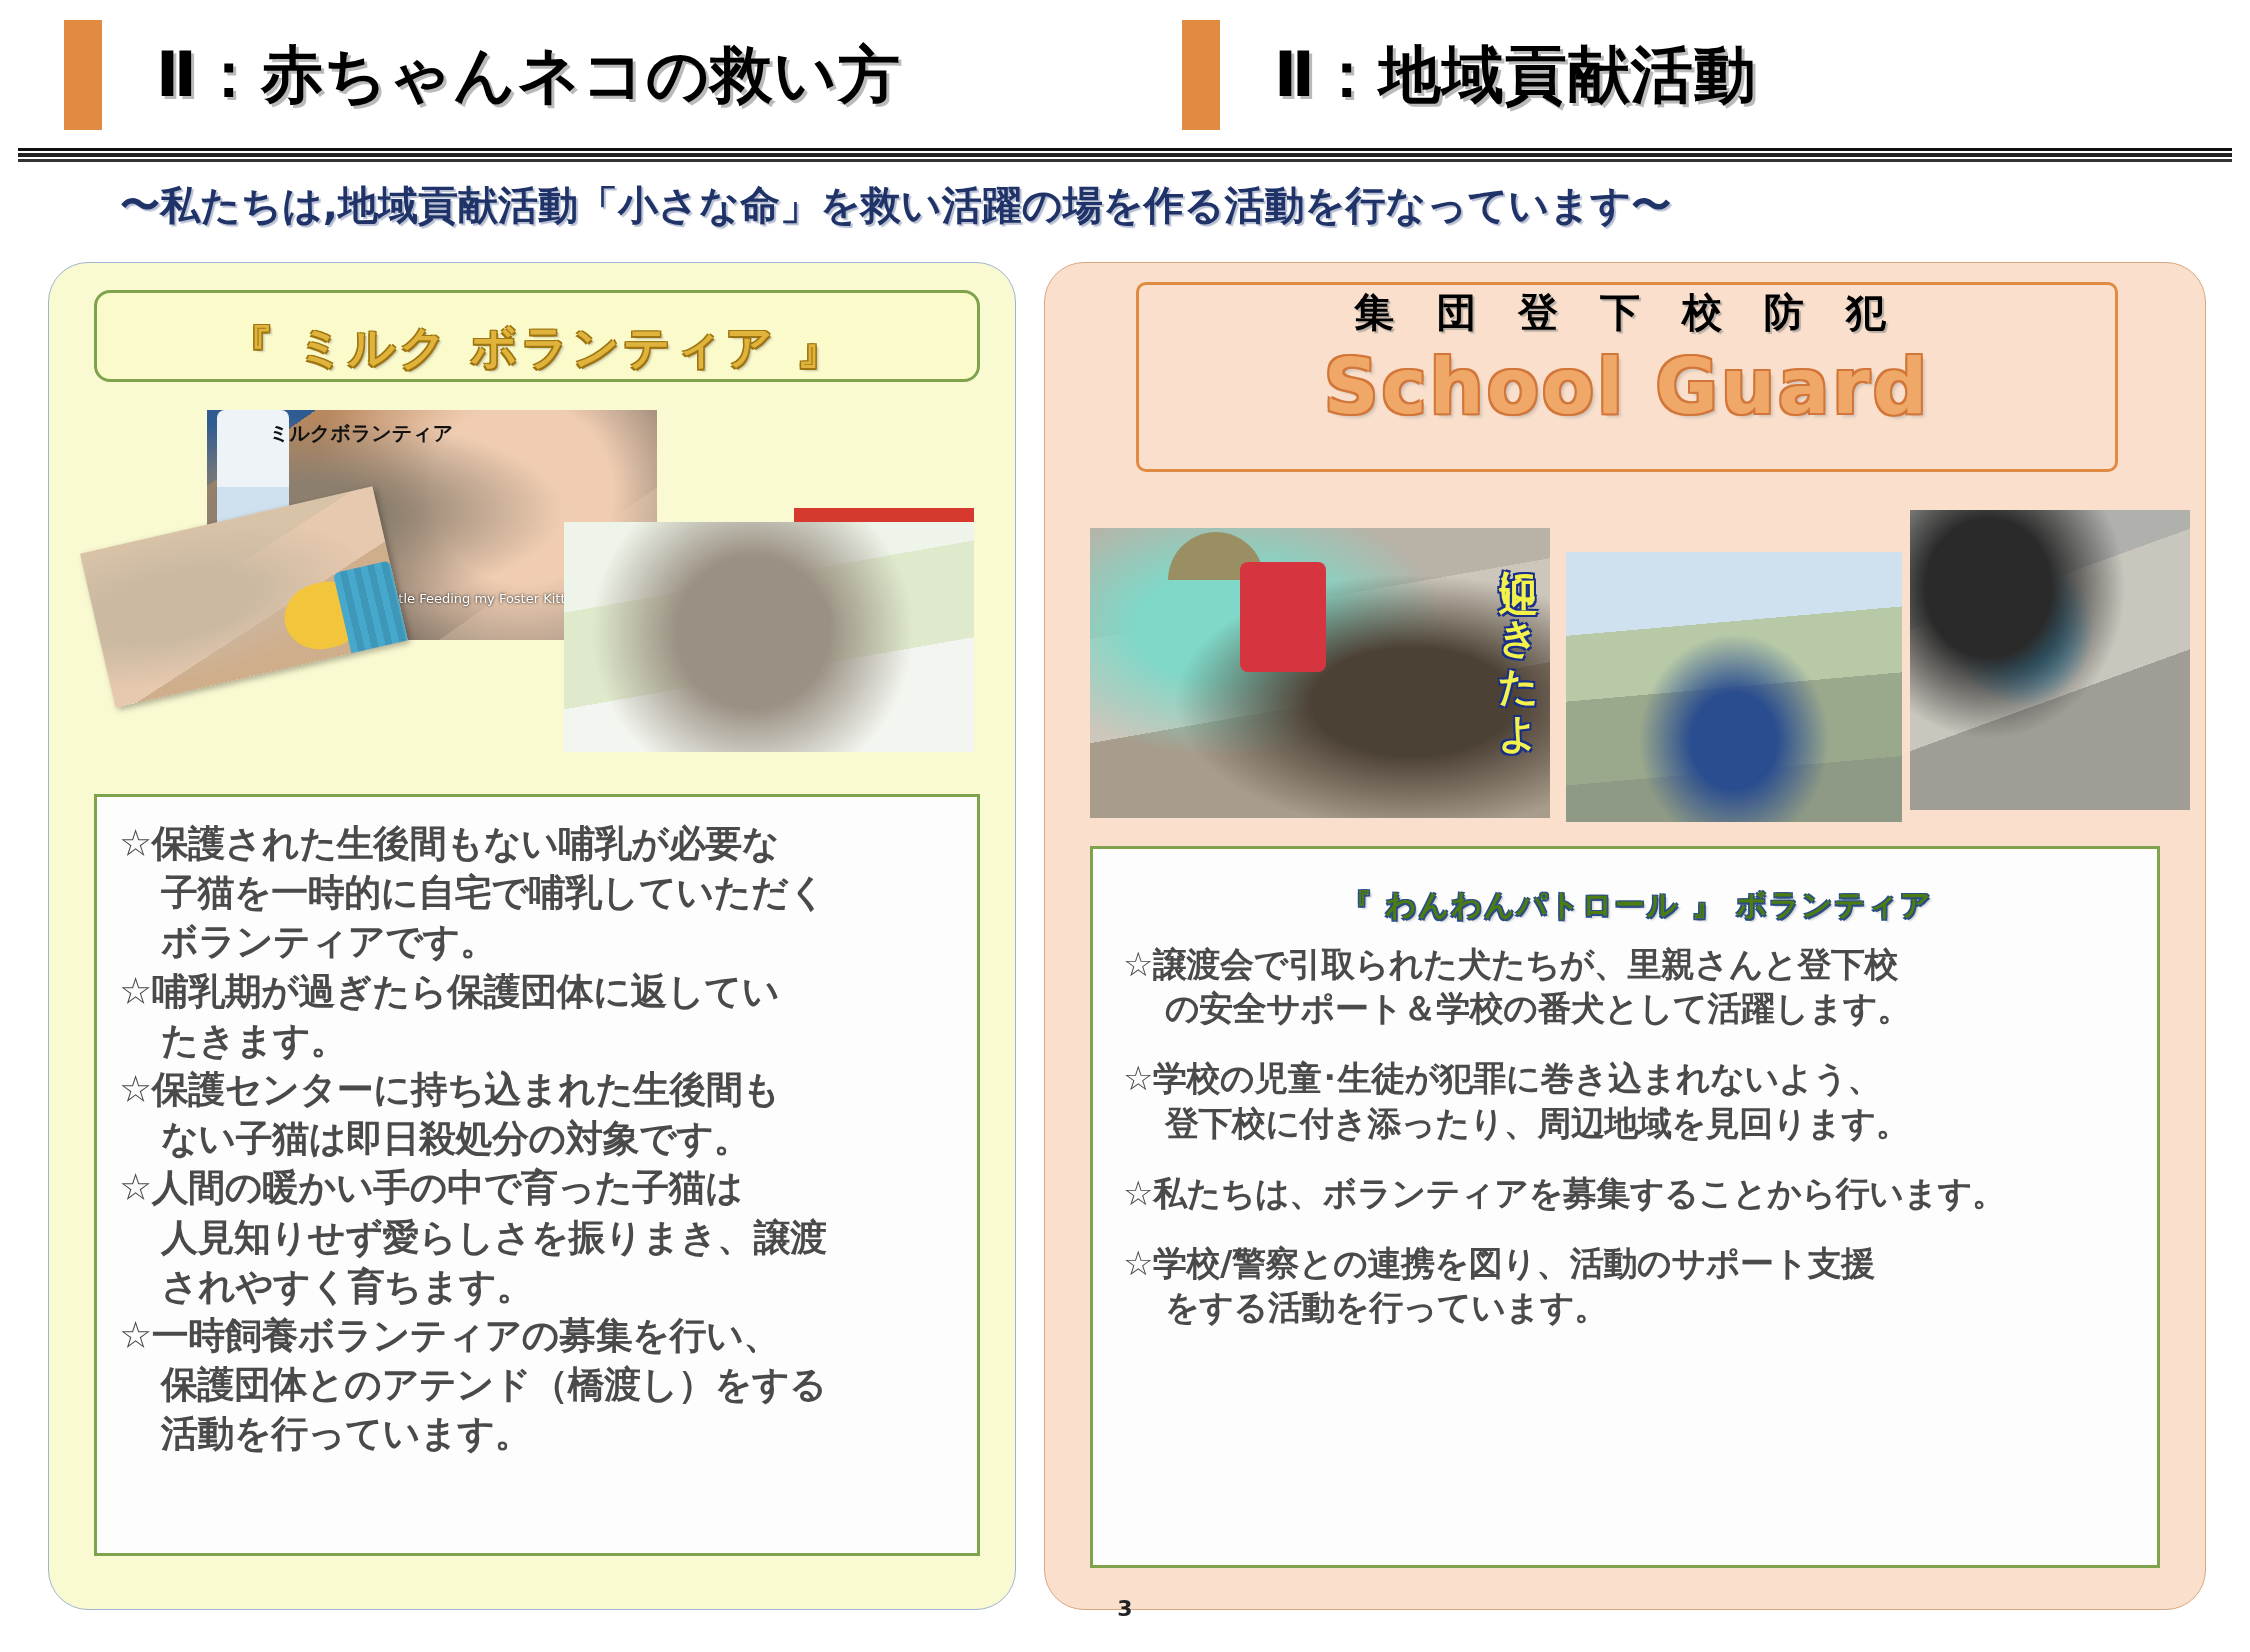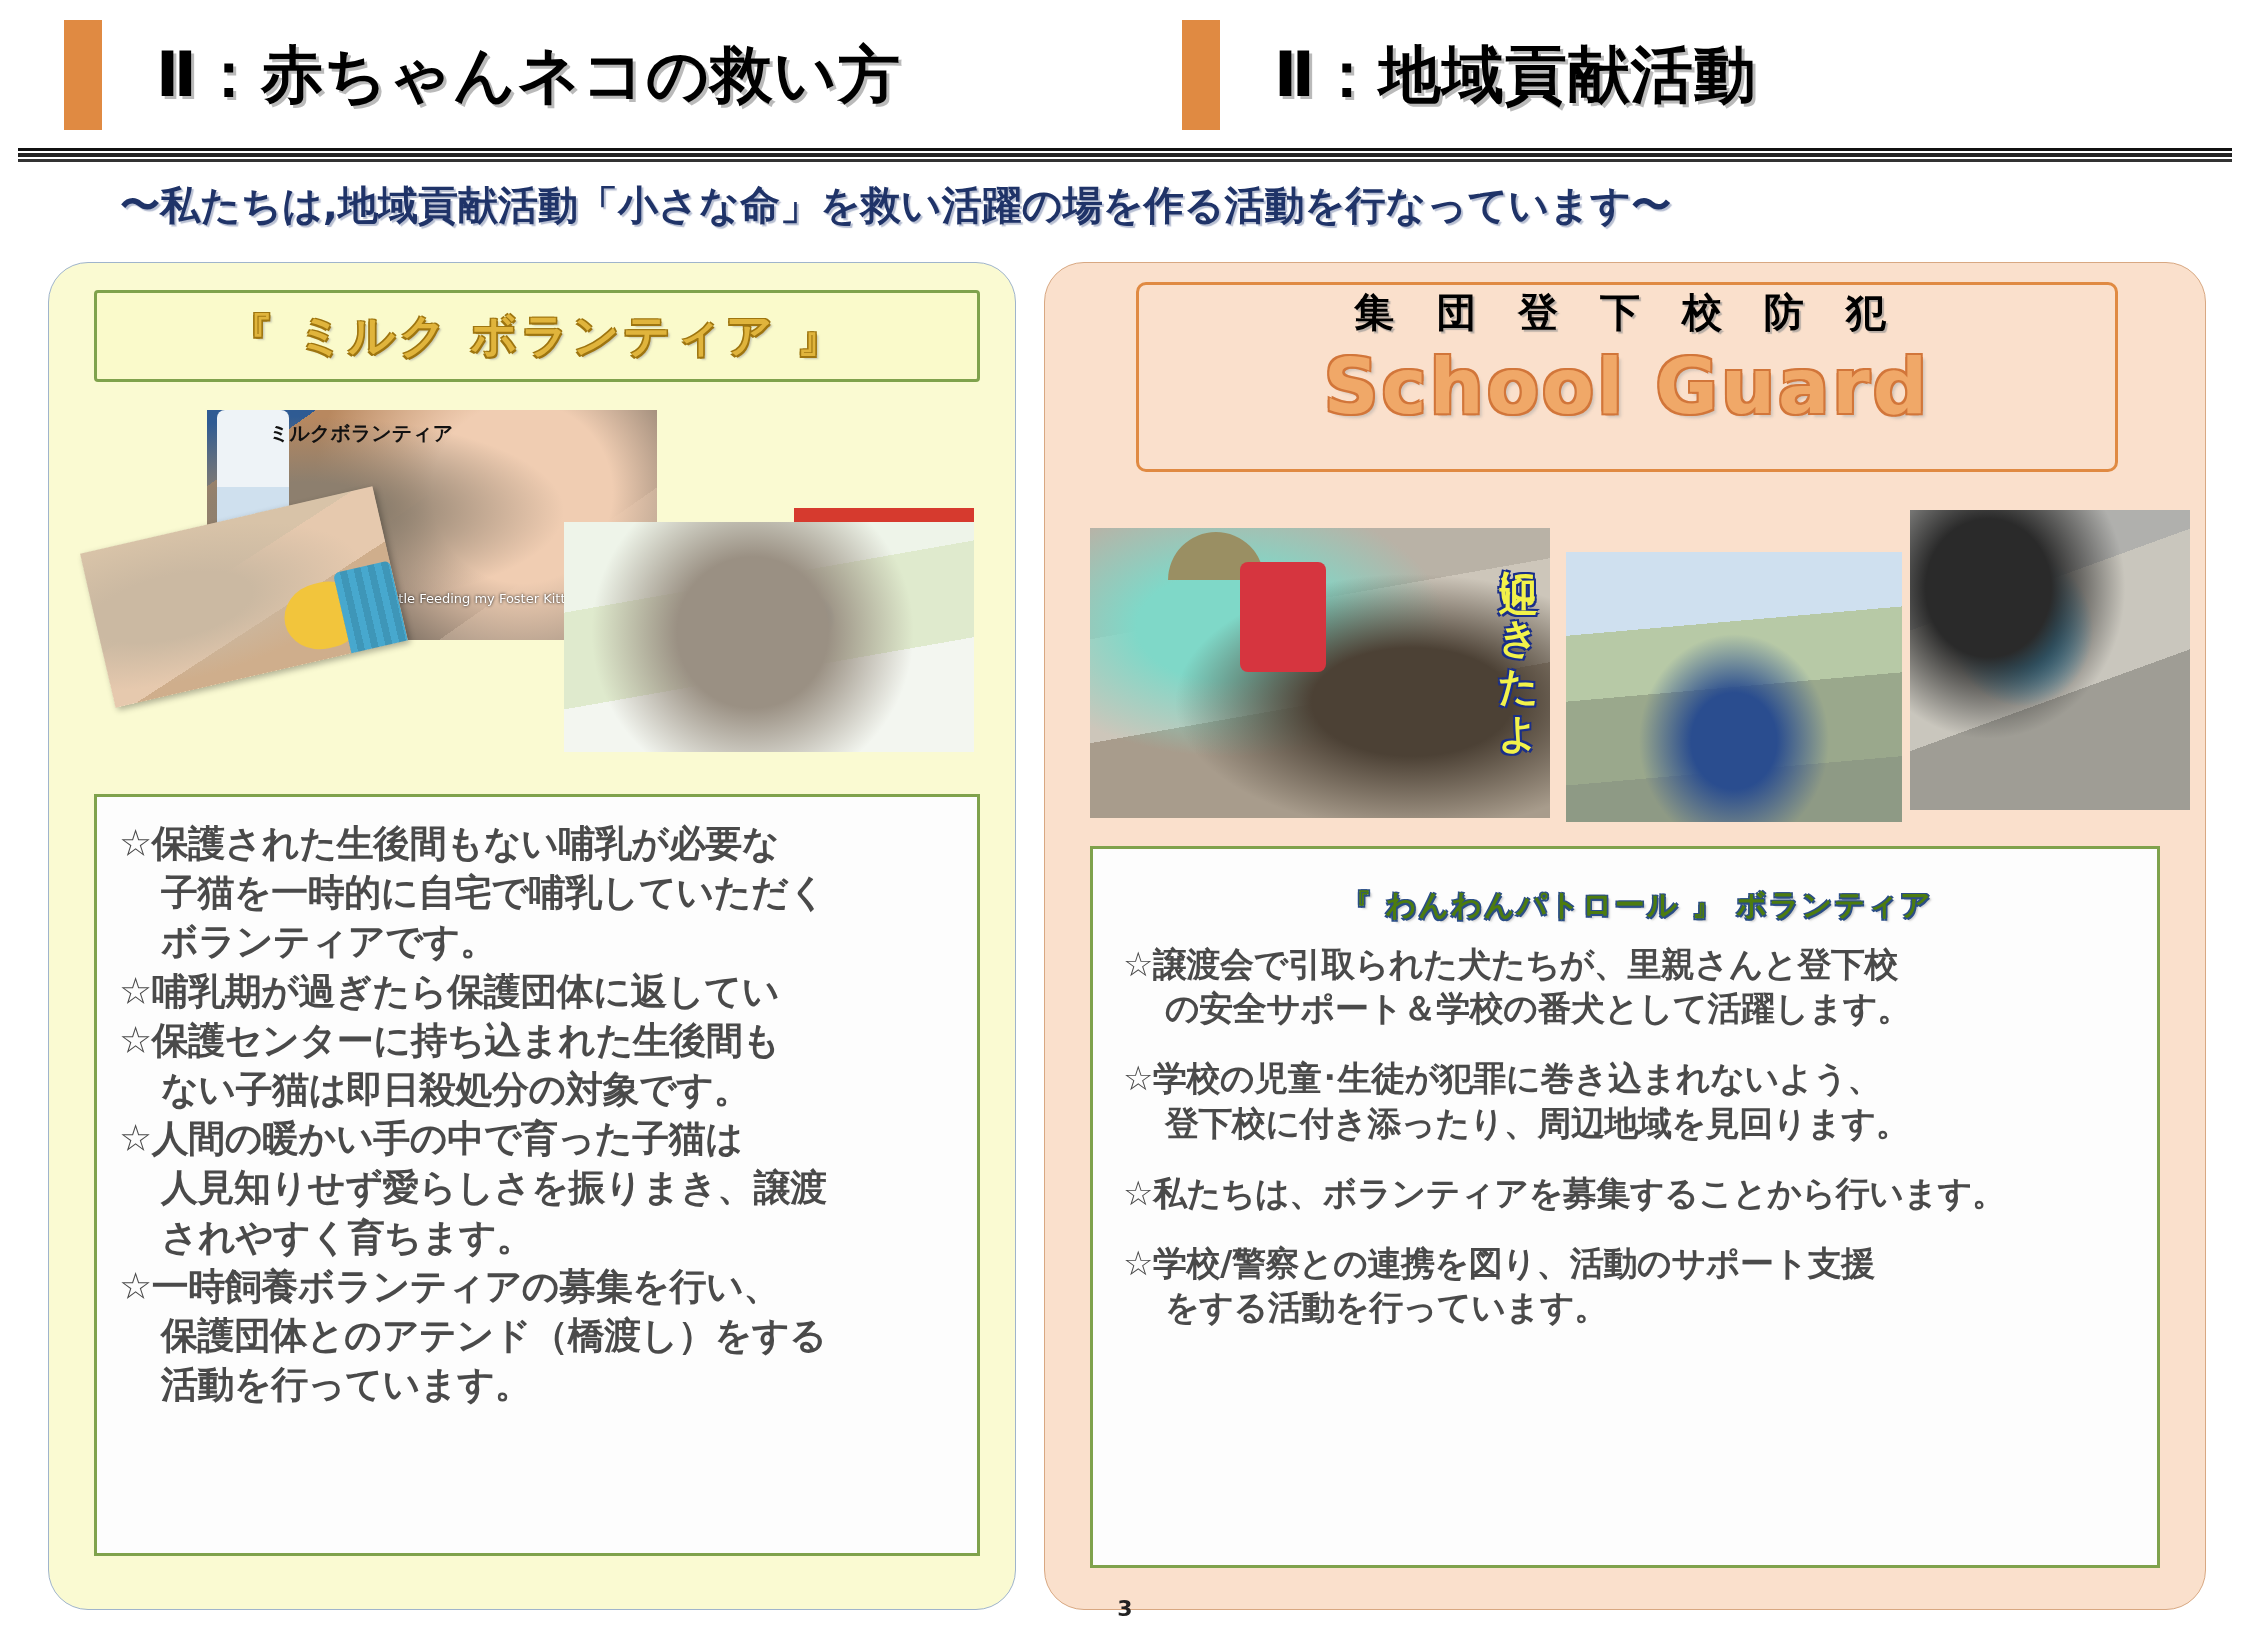--- a/index.html
+++ b/index.html
@@ -46,22 +46,22 @@
   #panel-left{
     left:48px;top:262px;width:966px;height:1346px;
     background:#FAFAD2;border:1px solid #9FB4CC;
   }
   #panel-right{
     left:1044px;top:262px;width:1160px;height:1346px;
     background:#FAE0CC;border:1px solid #D8A882;
   }
   .milk-box{
     position:absolute;left:94px;top:290px;width:880px;height:86px;
-    background:#FAFACB;border:3px solid #7FA24C;border-radius:4px;
-    display:flex;align-items:center;justify-content:center;
+    background:#FAFACB;border:3px solid #7FA24C;border-radius:16px;
+    display:flex;align-items:flex-end;justify-content:center;
   }
   .milk-title{
     font-size:46px;font-weight:bold;color:#E0B43C;
     letter-spacing:4px;
     text-shadow:
       -1.5px -1.5px 0 #9E7510, 1.5px -1.5px 0 #9E7510,
       -1.5px  1.5px 0 #9E7510, 1.5px  1.5px 0 #9E7510,
       3px 3px 2px rgba(150,150,150,.5);
     font-family:"DejaVu Sans","Liberation Sans",sans-serif;
   }
@@ -252,20 +252,21 @@
     <span class="cap2"></span>
   </div>
 </div>
 
 <div class="txtbox" id="txt-left">
   <div class="bullets">
       <div class="bline">☆保護された生後間もない哺乳が必要な</div>
       <div class="bline ind">子猫を一時的に自宅で哺乳していただく</div>
       <div class="bline ind">ボランティアです。</div>
       <div class="bline">☆哺乳期が過ぎたら保護団体に返してい</div>
+      <div class="bline ind">たきます。</div>
       <div class="bline">☆保護センターに持ち込まれた生後間も</div>
       <div class="bline ind">ない子猫は即日殺処分の対象です。</div>
       <div class="bline">☆人間の暖かい手の中で育った子猫は</div>
       <div class="bline ind">人見知りせず愛らしさを振りまき、譲渡</div>
       <div class="bline ind">されやすく育ちます。</div>
       <div class="bline">☆一時飼養ボランティアの募集を行い、</div>
       <div class="bline ind">保護団体とのアテンド（橋渡し）をする</div>
       <div class="bline ind">活動を行っています。</div>
     </div>
 </div>

